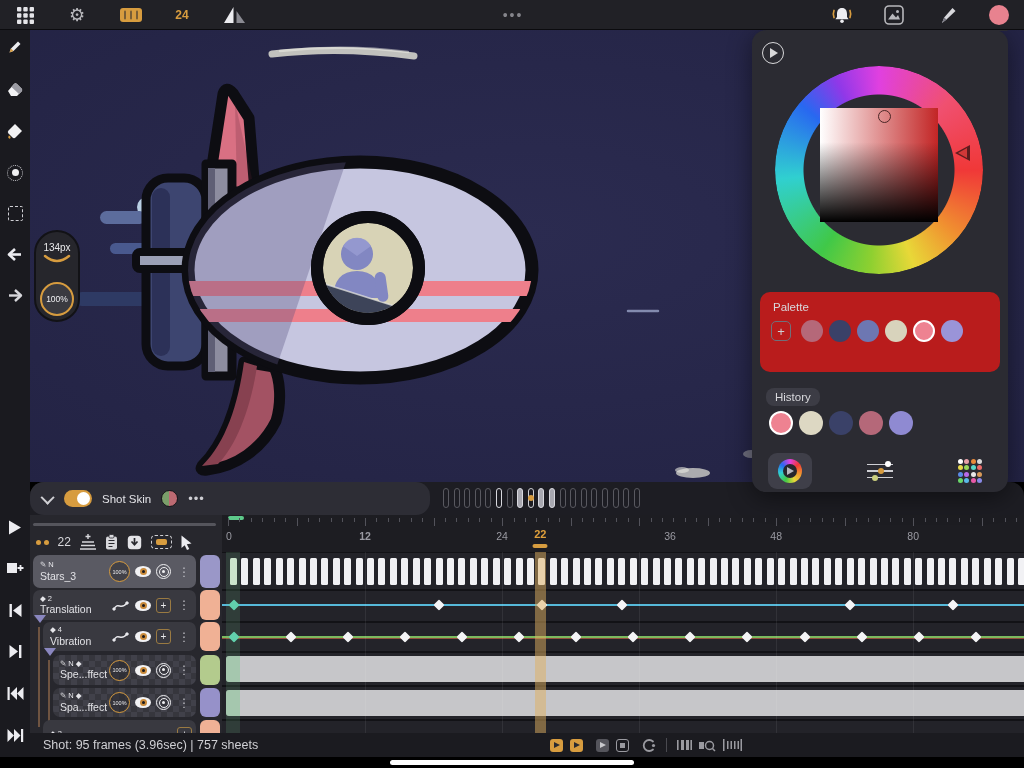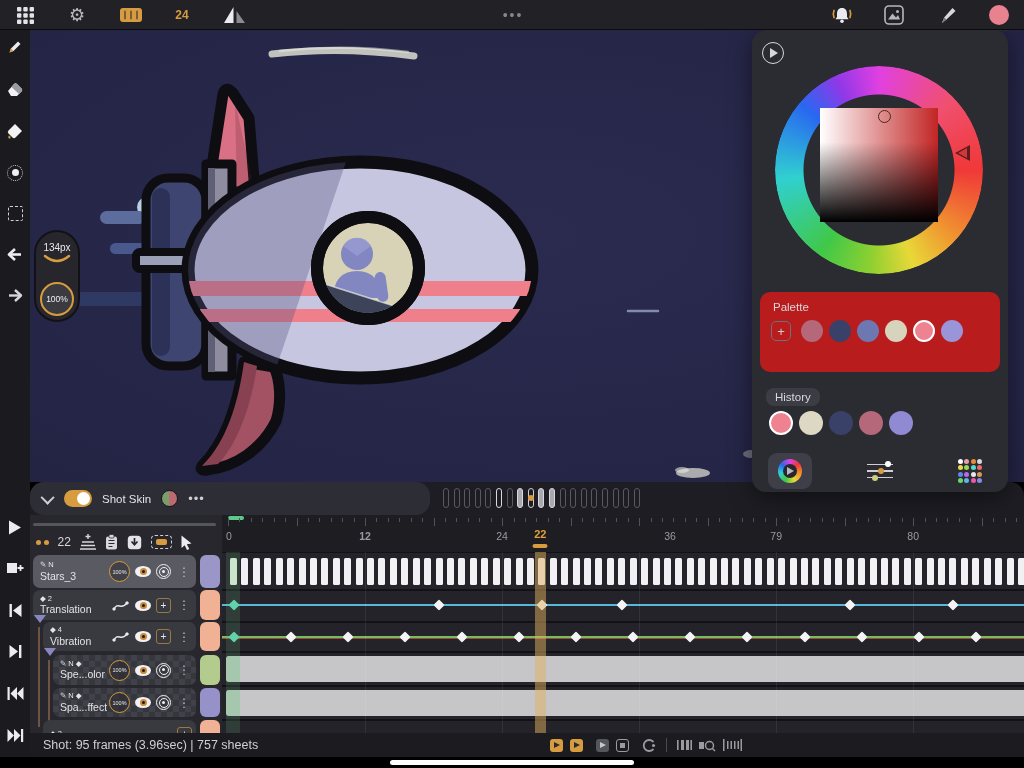--- a/index.html
+++ b/index.html
@@ -569,21 +569,21 @@
         <div class="eye"></div>
         <div class="plus-box">+</div>
         <div class="vdots">⋮</div>
         </div>
     </div>
     <div class="ltag" style="top: 107px; height: 29px; background: rgb(240, 177, 149);"></div>
 
     <div class="lrow checker" style="top:140px;height:30px;left:23px;">
       <div class="lmeta">
           <div class="lbadge">✎ N ◆</div>
-        <div class="lname">Spe...olor</div>
+        <div class="lname">Spe...ffect</div>
         </div>
       <div class="lctrl">
         <div class="op-ring">
             <span>100%</span>
           </div>
         <div class="eye"></div>
         <div class="onion-ic"></div>
         <div class="vdots">⋮</div>
         </div>
     </div>
@@ -686,21 +686,21 @@
         <div class="tick" style="left: 736.88px; height: 4px;"></div>
         <div class="tick" style="left: 748.3px; height: 4px;"></div>
         <div class="tick" style="left: 759.72px; height: 8px;"></div>
         <div class="tick" style="left: 771.14px; height: 4px;"></div>
         <div class="tick" style="left: 782.56px; height: 4px;"></div>
         <div class="tick" style="left: 793.98px; height: 4px;"></div>
         <div class="rnum zero" style="left: 4px;">0</div>
         <div class="rnum" style="left: 143.04px; font-weight: bold;">12</div>
         <div class="rnum" style="left: 280.08px;">24</div>
         <div class="rnum" style="left: 417.12px; margin-left: 31px;">36</div>
-        <div class="rnum" style="left: 554.16px;">79</div>
+        <div class="rnum" style="left: 554.16px;">48</div>
         <div class="rnum" style="left: 691.2px;">80</div>
         <div class="curnum" style="left: 318.34px;">22</div>
         <div class="curmark" style="left: 318.34px;"></div>
       </div>
     <div class="track" id="trk0" style="top:38px;height:36px;">
         <div class="fbar" style="left: 8px; background: rgb(220, 234, 216);"></div>
         <div class="fbar" style="left: 19.42px;"></div>
         <div class="fbar" style="left: 30.84px;"></div>
         <div class="fbar" style="left: 42.26px;"></div>
         <div class="fbar" style="left: 53.68px;"></div>

